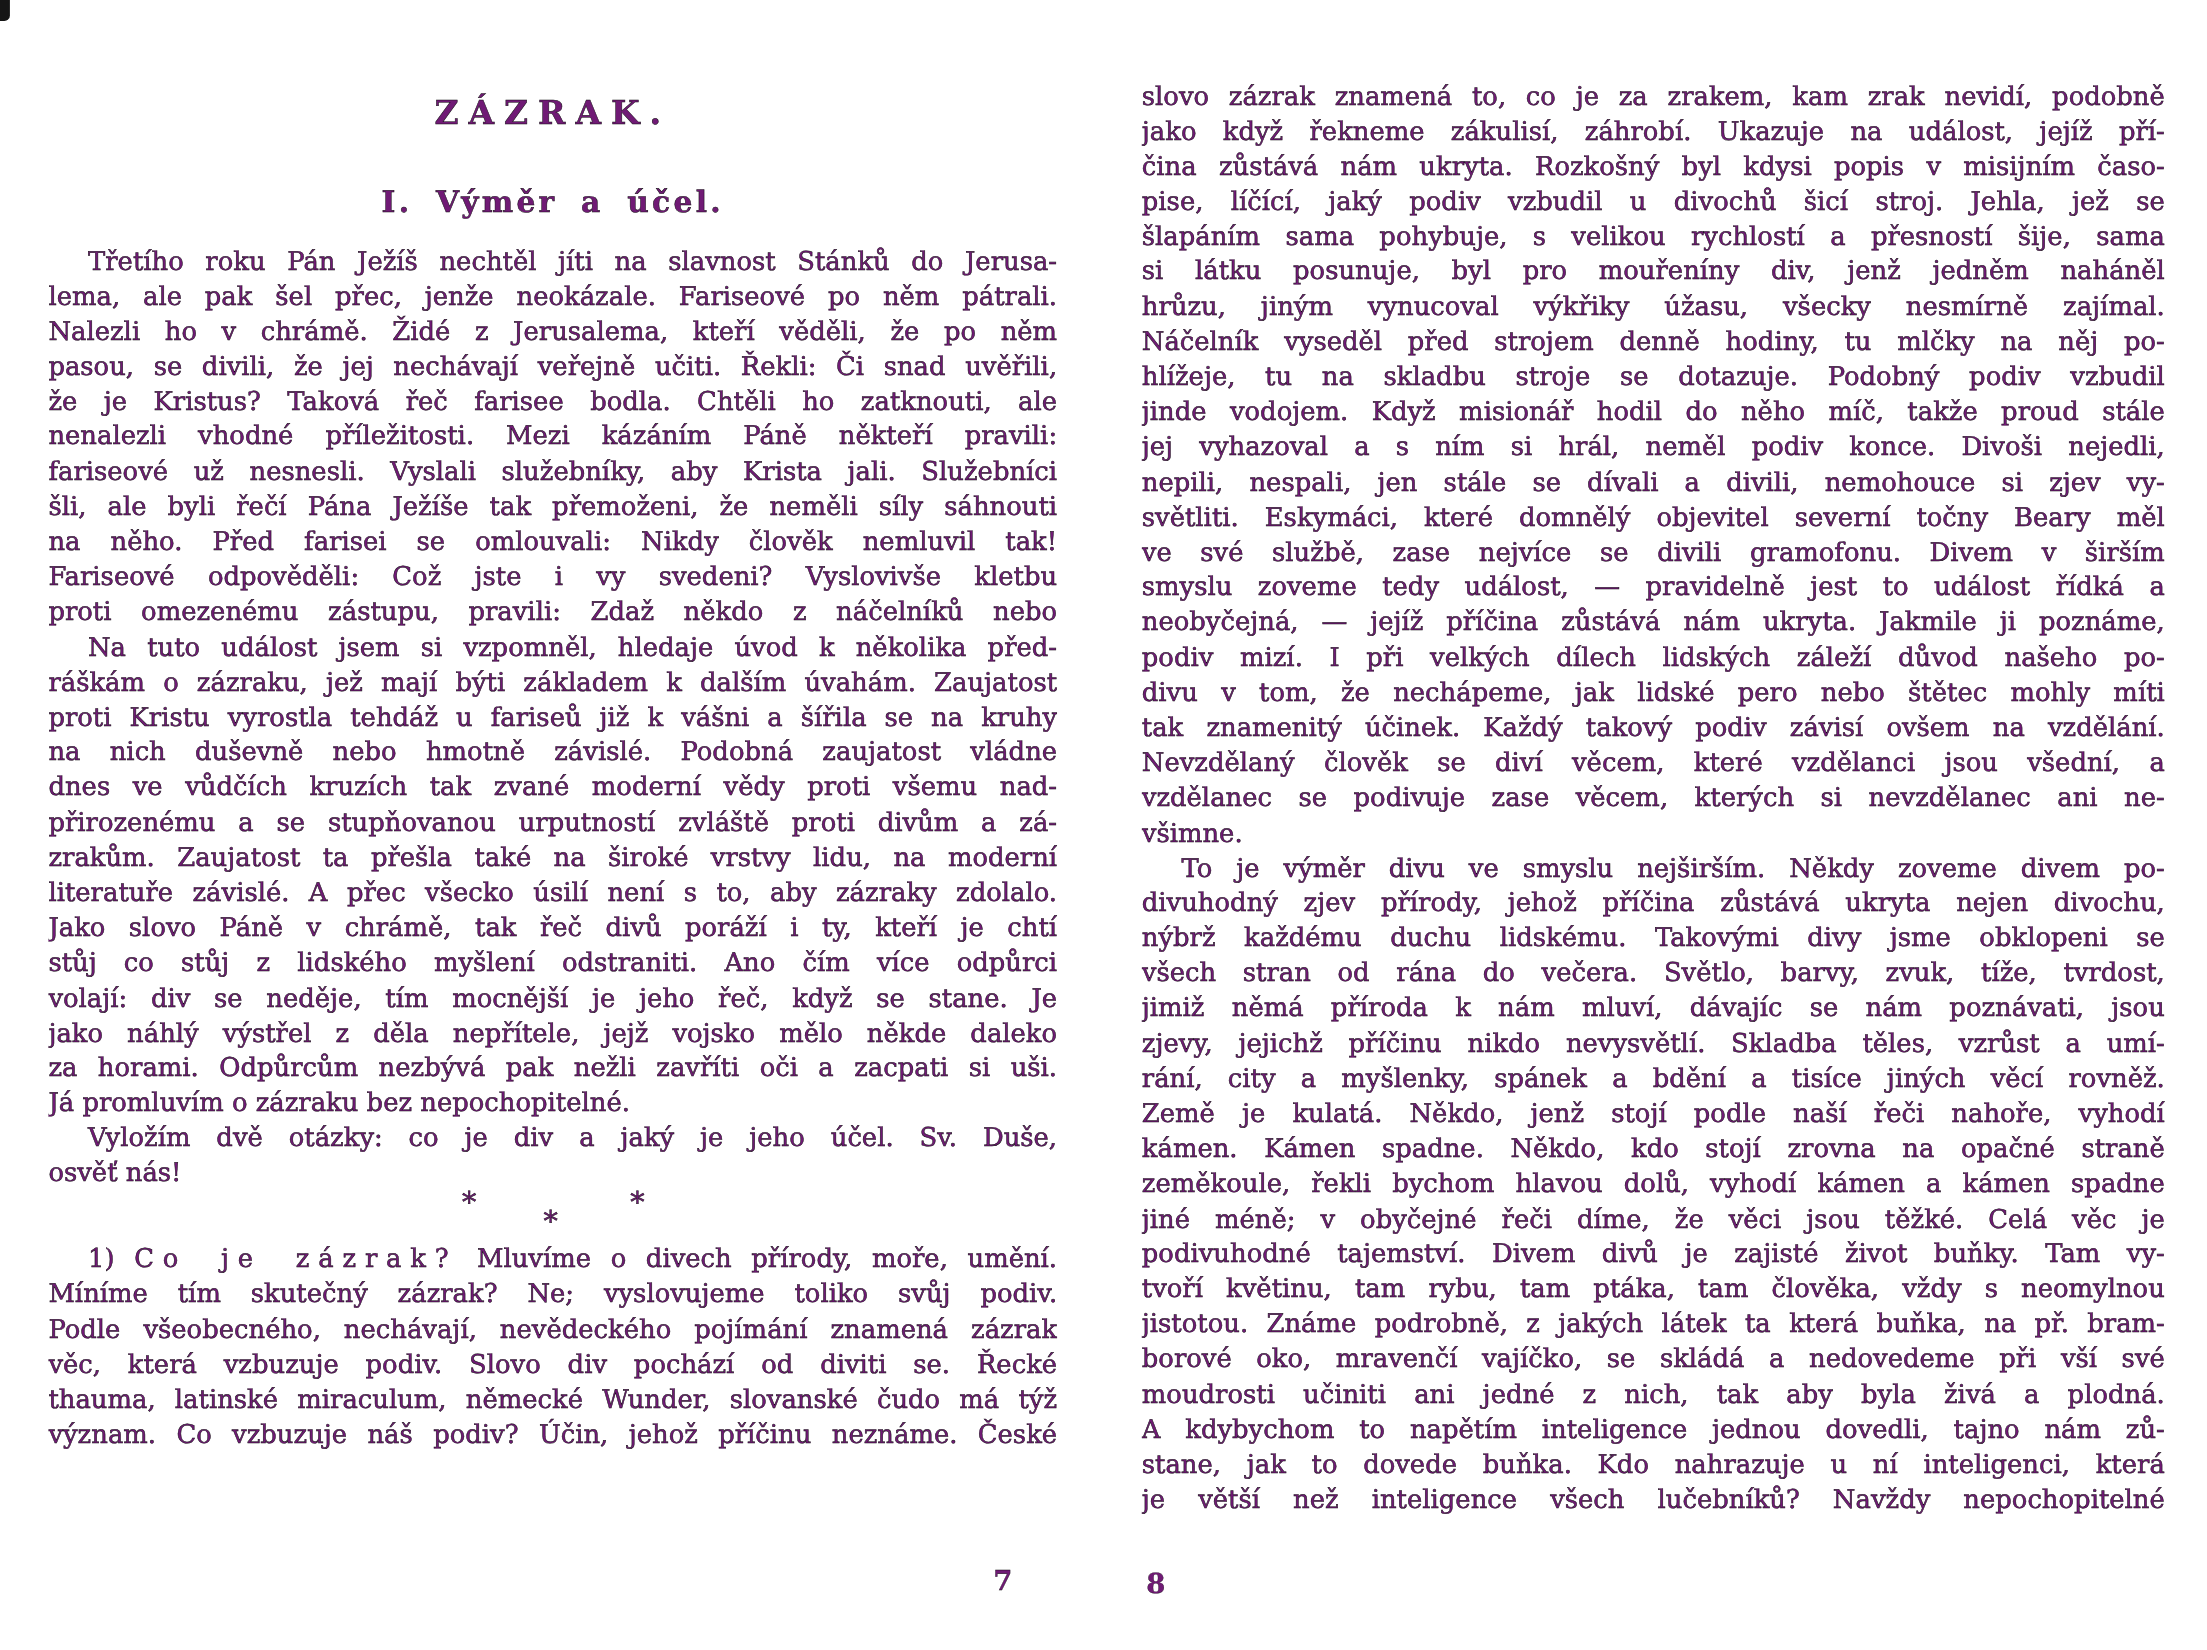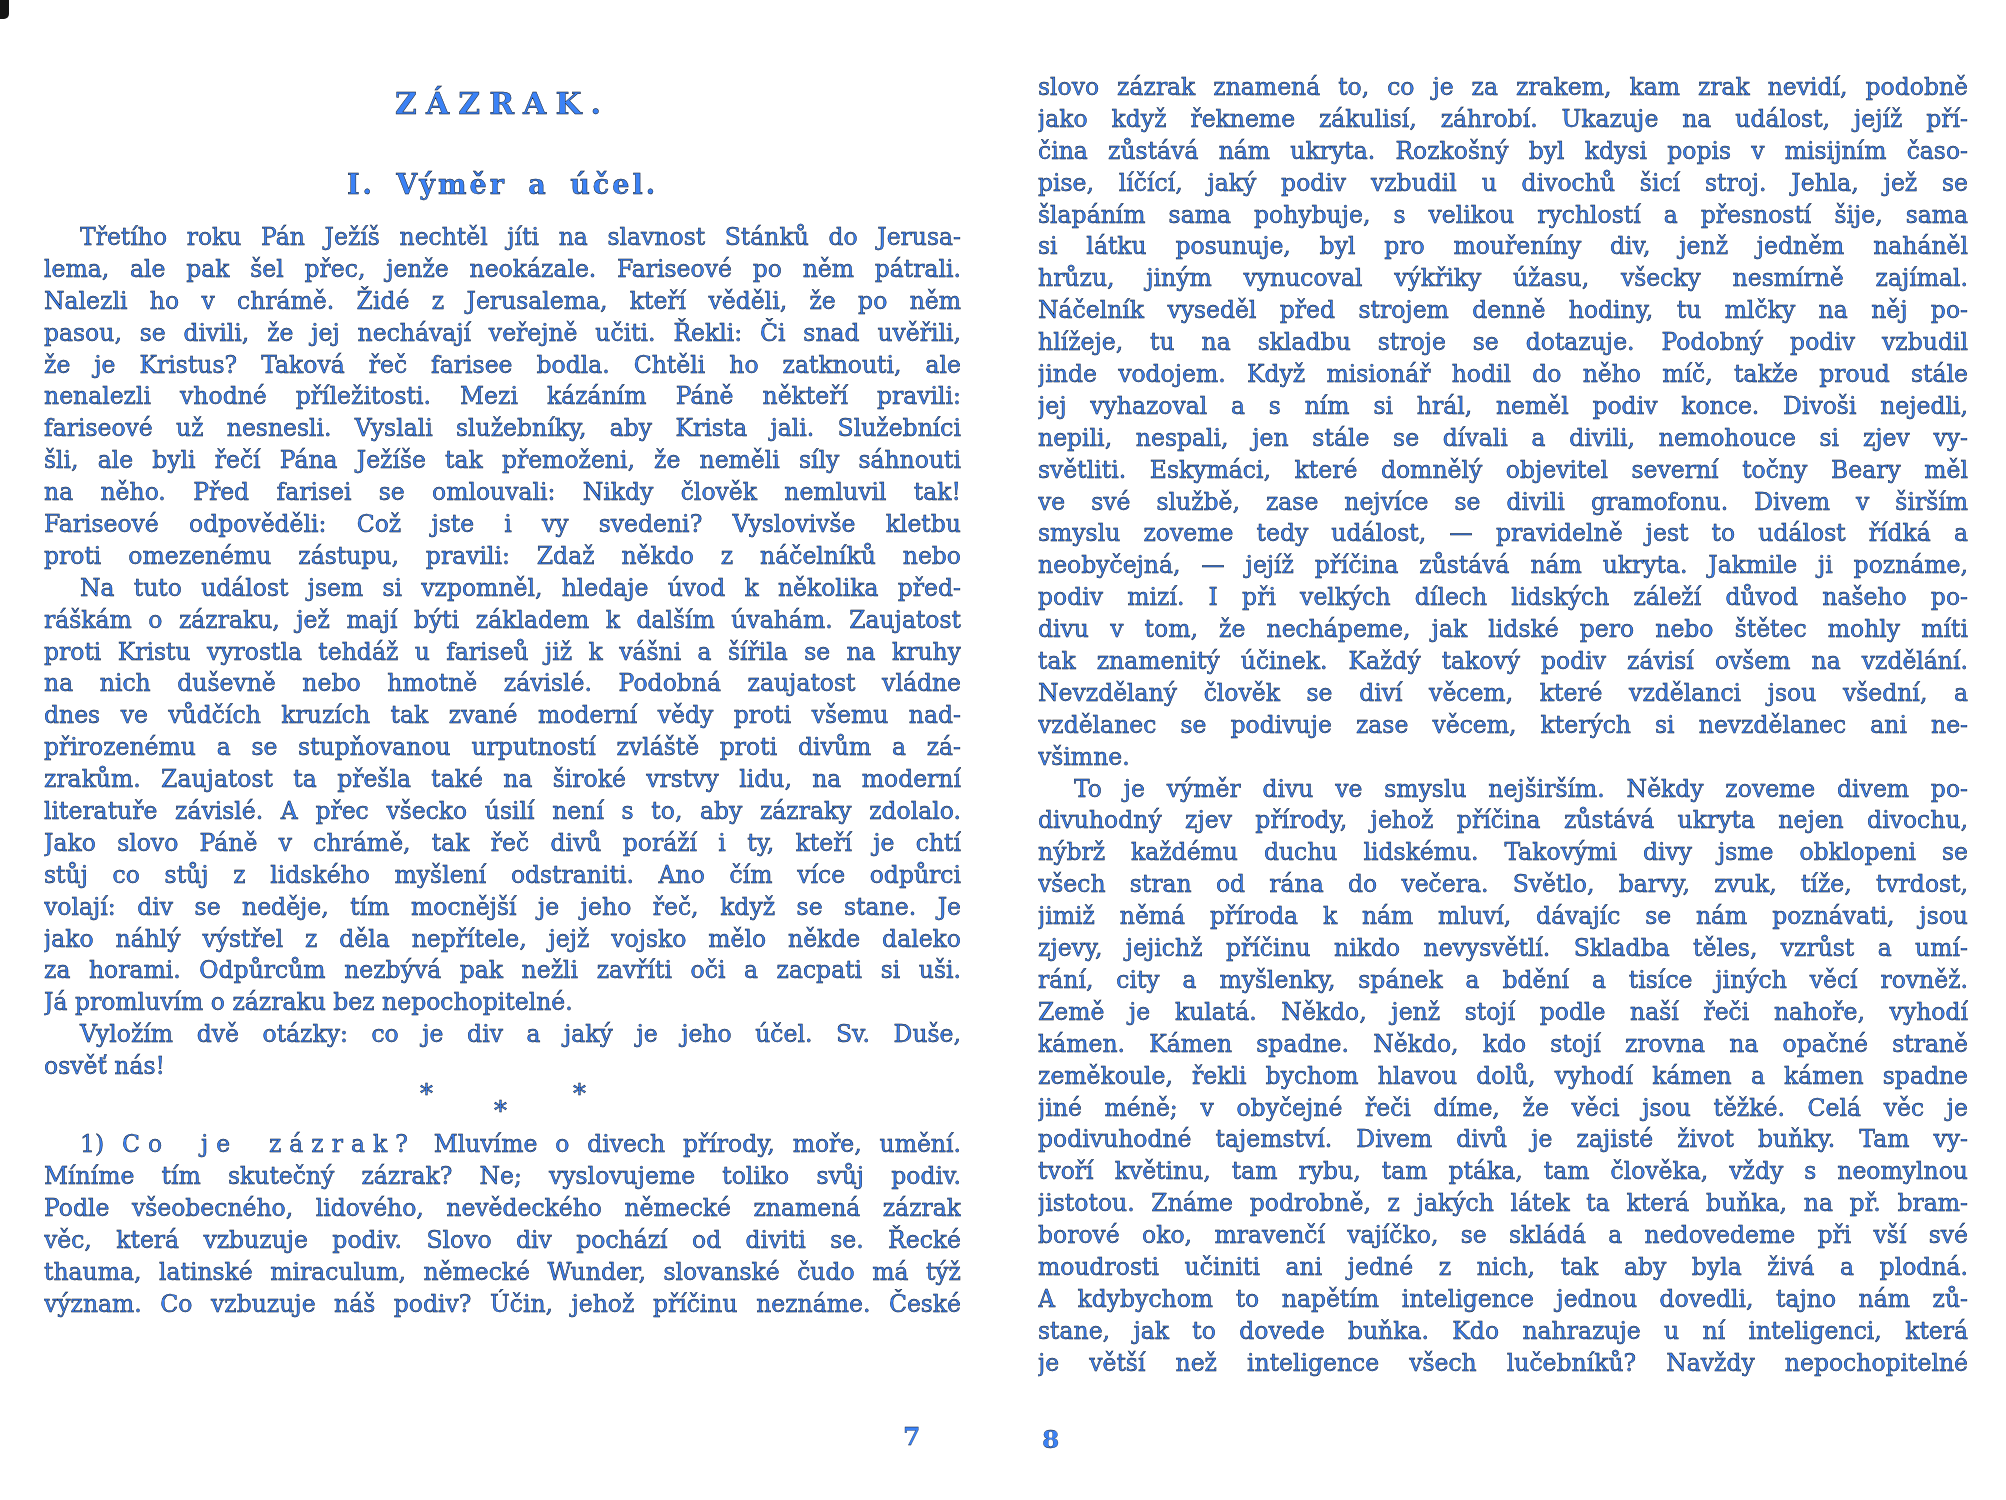--- a/index.html
+++ b/index.html
@@ -9,21 +9,21 @@
     height: 1500px;
     background: #ffffff;
     overflow: hidden;
   }
   .scan {
     position: relative;
     width: 2006px;
     height: 1500px;
     background: #ffffff;
     font-family: "DejaVu Serif", "Liberation Serif", serif;
-    color: #3b82f6;
+    color: #701a75;
     -webkit-text-stroke: 0.45px #0d0d0d;
   }
   
   .edge-artifact {
     position: absolute;
     left: 0; top: 0;
     width: 9px; height: 19px;
     background: #151515;
     border-radius: 0 0 5px 0;
   }
@@ -134,21 +134,21 @@
 
     <div class="sep">
       <span class="a1">*</span>
       <span class="a2">*</span>
       <span class="a3">*</span>
     </div>
 
     <div class="para">
         <div class="line indent"><span>1) </span><span class="sp">Co je zázrak?</span><span> Mluvíme o divech přírody, moře, umění.</span></div>
         <div class="line">Míníme tím skutečný zázrak? Ne; vyslovujeme toliko svůj podiv.</div>
-        <div class="line">Podle všeobecného, lidového, nevědeckého německé znamená zázrak</div>
+        <div class="line">Podle všeobecného, nechávají, nevědeckého pojímání znamená zázrak</div>
         <div class="line">věc, která vzbuzuje podiv. Slovo div pochází od diviti se. Řecké</div>
         <div class="line">thauma, latinské miraculum, německé Wunder, slovanské čudo má týž</div>
         <div class="line">význam. Co vzbuzuje náš podiv? Účin, jehož příčinu neznáme. České</div>
       </div>
   </section>
 
   <div class="pagenum pn-left">7</div>
 
   <section class="page right">
     <div class="para">

